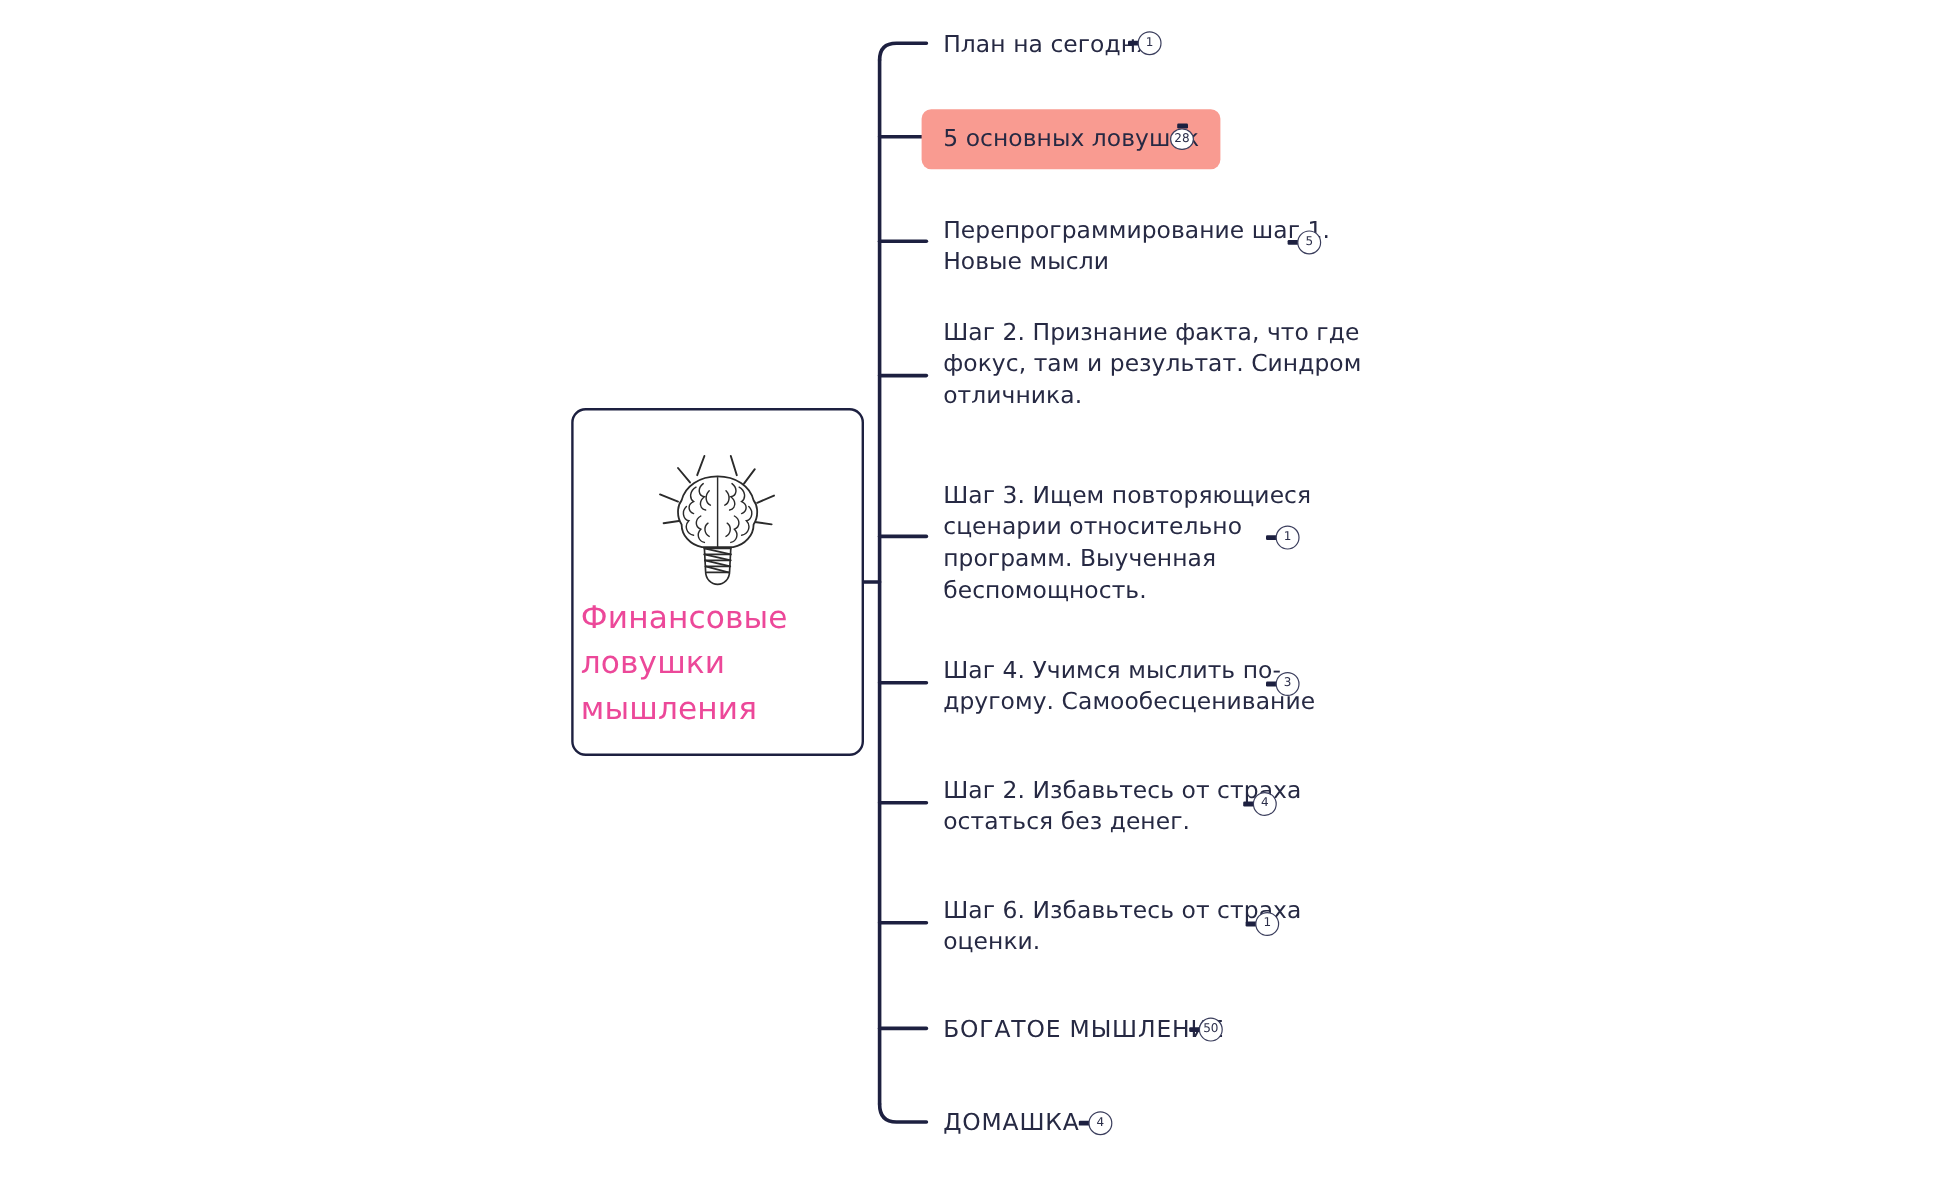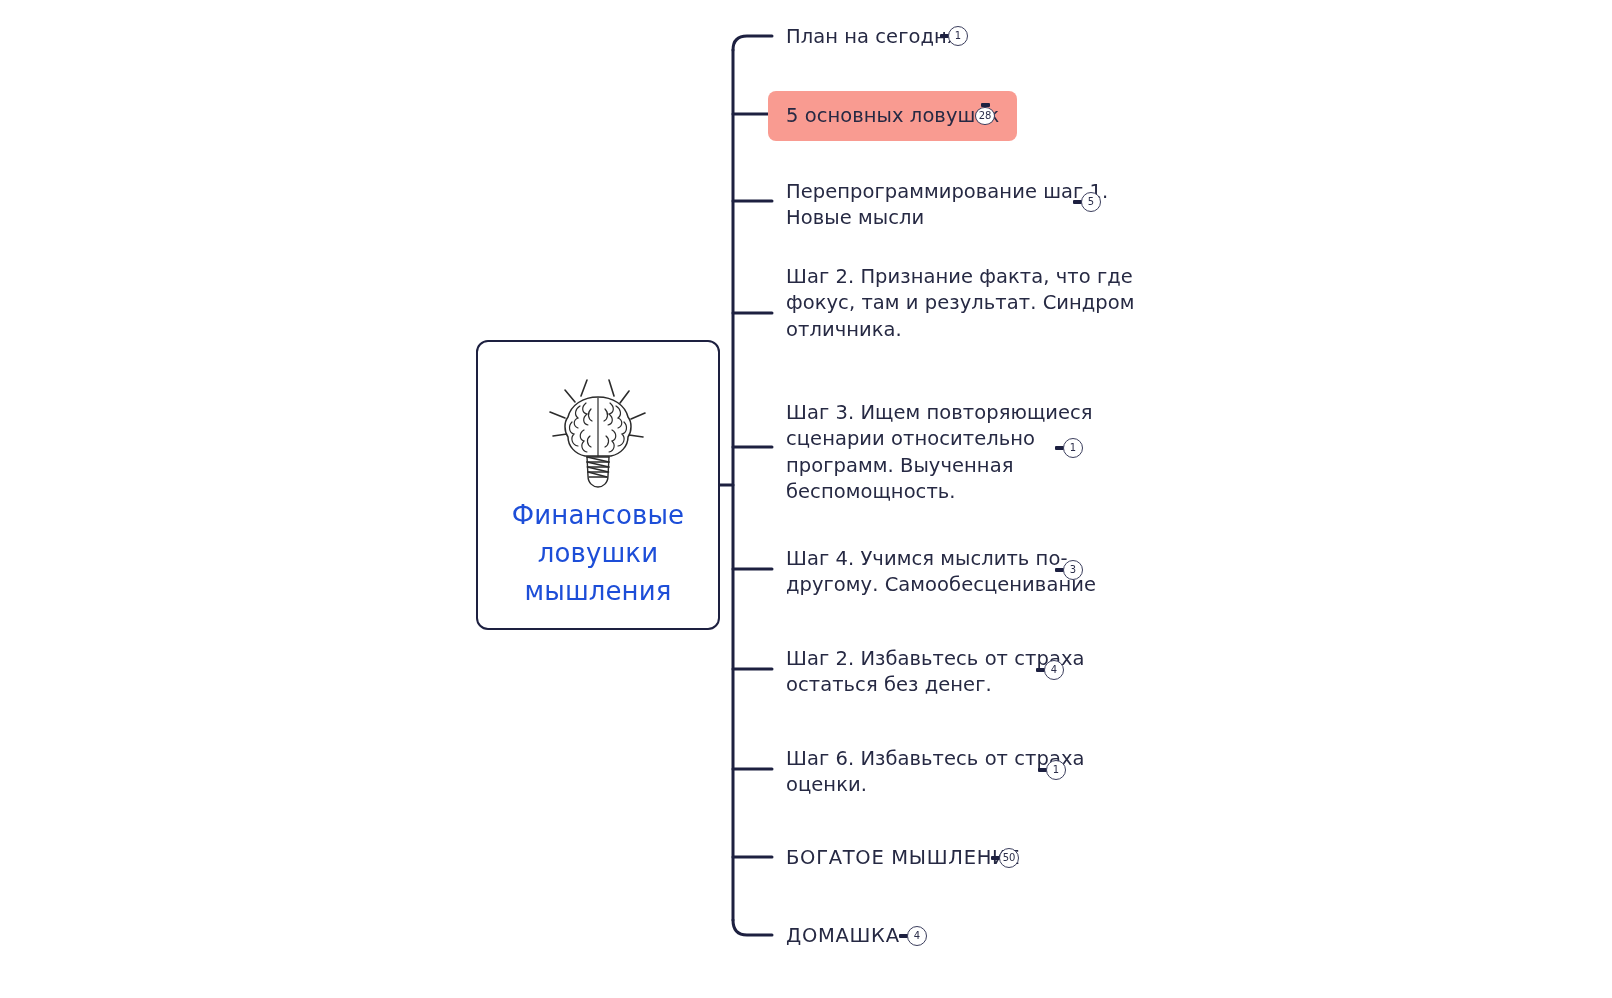--- a/index.html
+++ b/index.html
@@ -46,25 +46,25 @@
     padding-top: 22px;
   }
   #root-icon {
     width: 150px;
     height: 128px;
     margin-bottom: 4px;
   }
   #root-label {
     font-size: 26px;
     line-height: 1.47;
-    text-align: center;
-    color: #1d4ed8;
+    text-align: left;
+    color: #ec4899;
     font-weight: 400;
     letter-spacing: 0.1px;
-    padding: 0 16px;
+    padding: 0 6px;
   }
 
   
   .topic {
     position: absolute;
     display: flex;
     align-items: center;
   }
   .topic-text {
     font-size: 19.5px;

